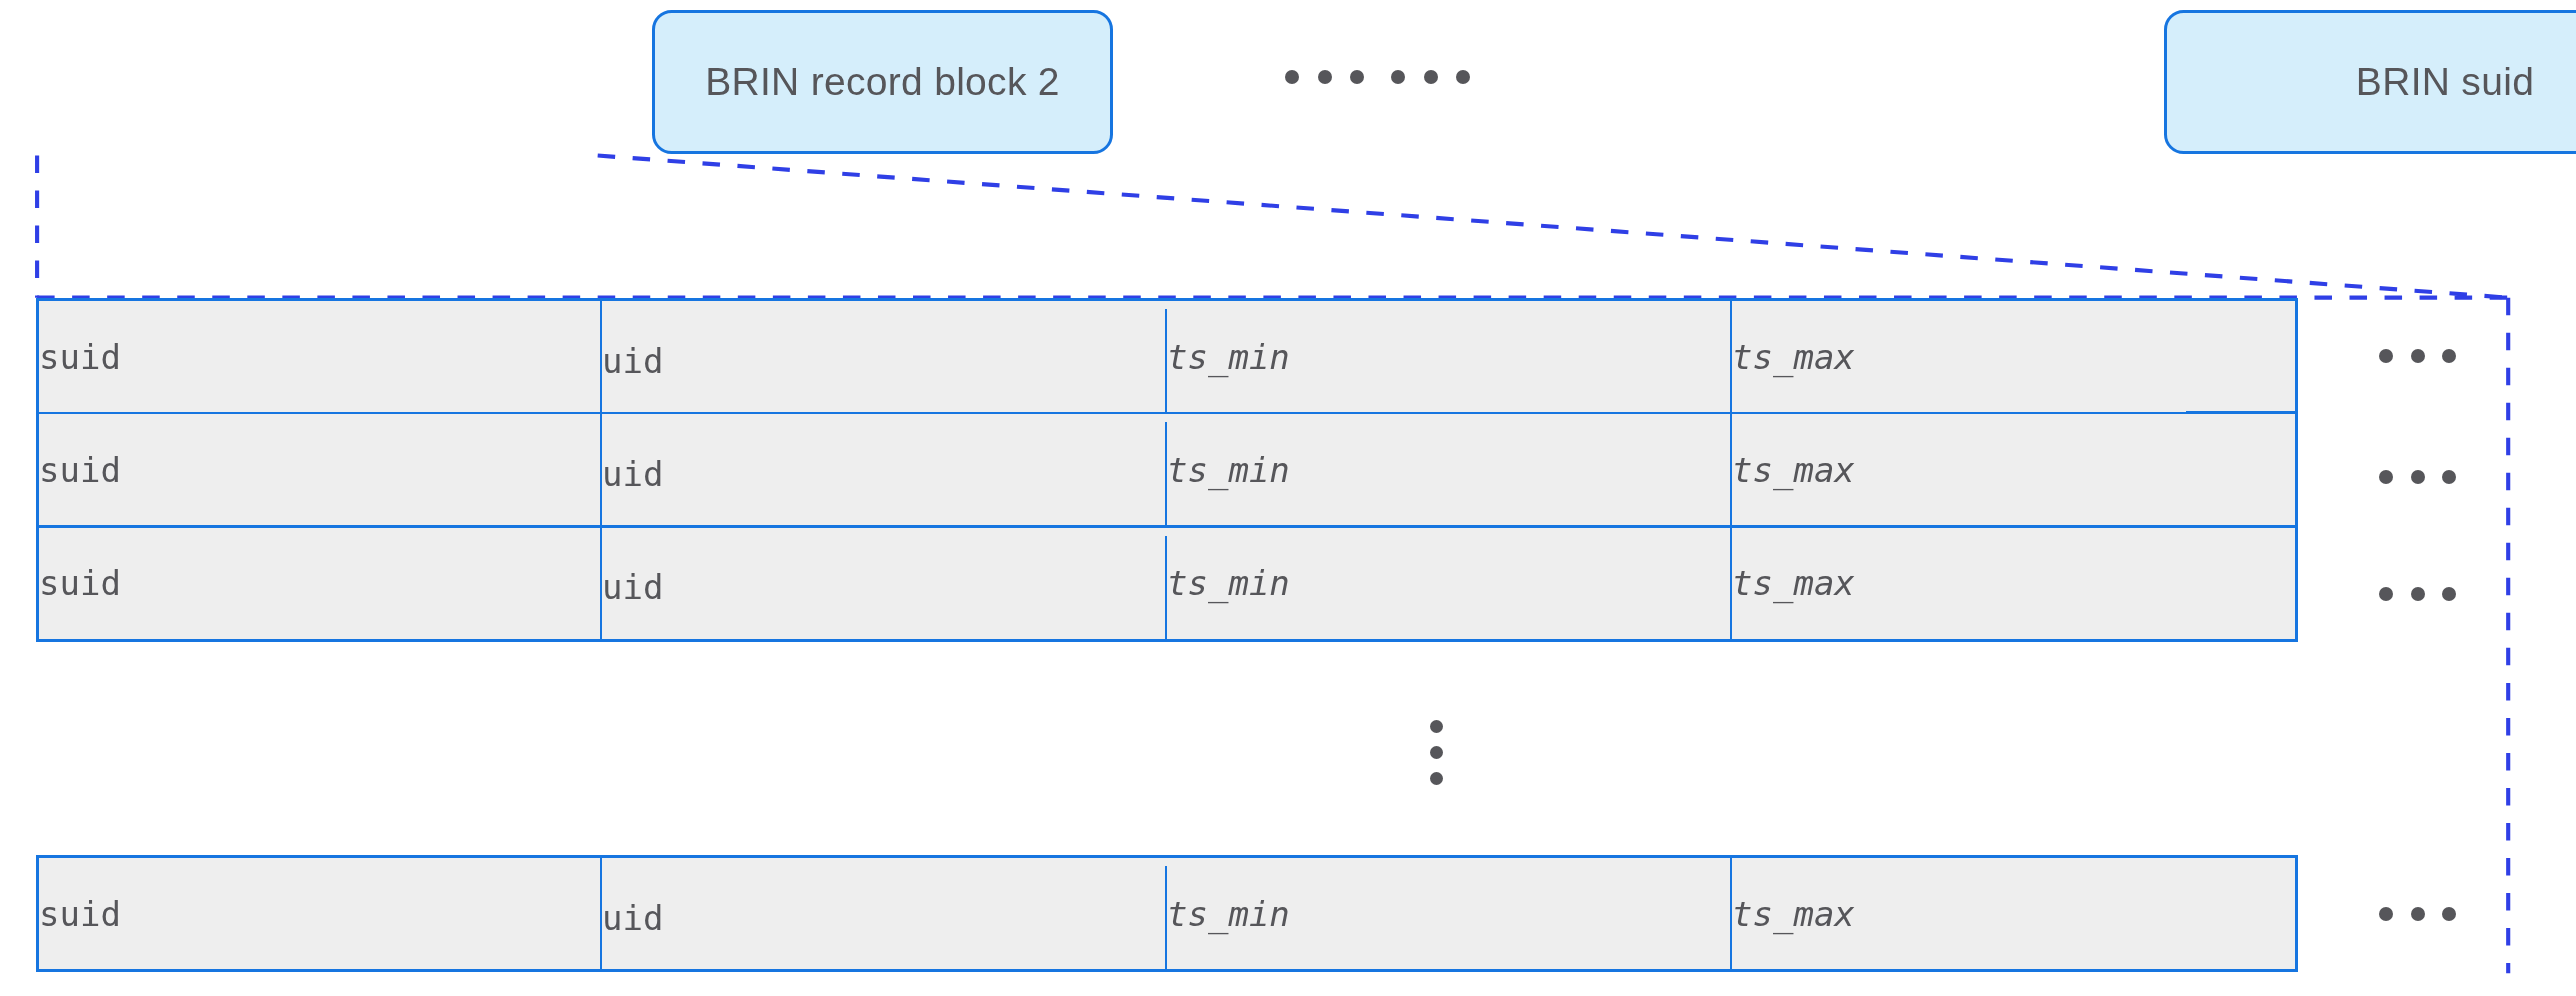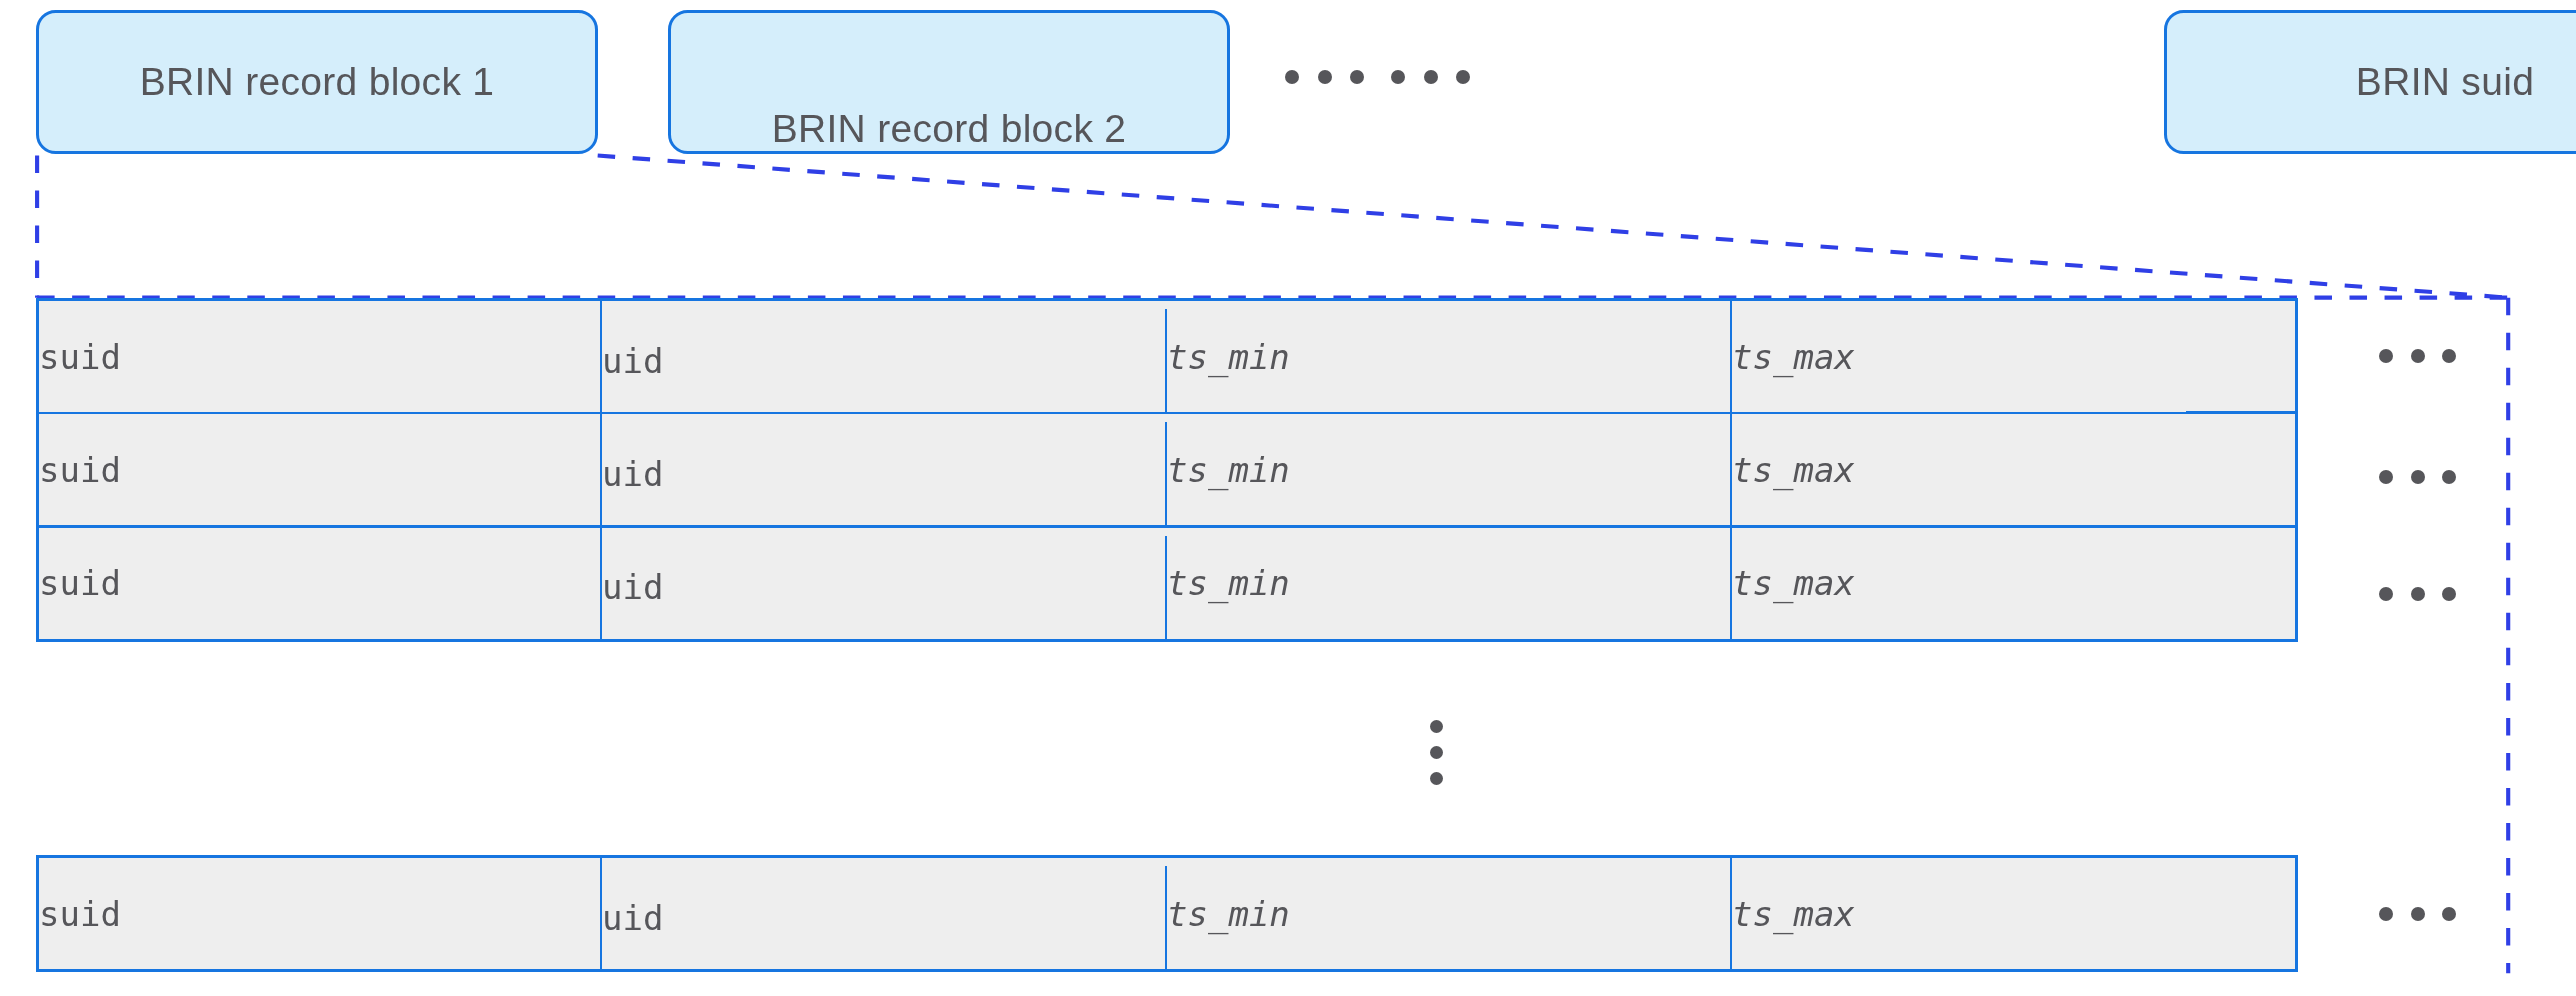--- a/index.html
+++ b/index.html
@@ -42,21 +42,21 @@
     font-size: 39px;
     color: #56565a;
     letter-spacing: 0.3px;
     white-space: nowrap;
   }
   .block-label .ital {
     font-style: italic;
   }
 
   .blk1 { left: 36px;   width: 562px; }
-  .blk2 { left: 668px; width: 562px; align-items: flex-end; }
+  .blk2 { left: 652px; width: 461px; }
   .blkn { left: 1540px; width: 562px; }
   .blkidx { left: 2164px; width: 562px; }
 
   
   .h-dots-group {
     position: absolute;
     top: 70px;
     display: flex;
     align-items: center;
     gap: 18.5px;
@@ -164,23 +164,20 @@
 
     <path d="M 1160 302 L 4868 578" fill="none" stroke="#2f3fe6" stroke-width="8" stroke-dasharray="34 34"></path>
 
     <path d="M 72 578 L 4868 578" fill="none" stroke="#2f3fe6" stroke-width="8" stroke-dasharray="34 34"></path>
 
     <path d="M 4868 578 L 4868 1890" fill="none" stroke="#2f3fe6" stroke-width="8" stroke-dasharray="34 34"></path>
   </svg>
 
   <div class="block-row">
 
-    <div class="block blk1">
-      <span class="block-label">BRIN record block 1</span>
-    </div>
 
     <div class="block blk2">
       <span class="block-label">BRIN record block 2</span>
     </div>
 
     <div class="h-dots-group hdots-a">
       <span class="dot"></span>
       <span class="dot"></span>
       <span class="dot"></span>
     </div>

